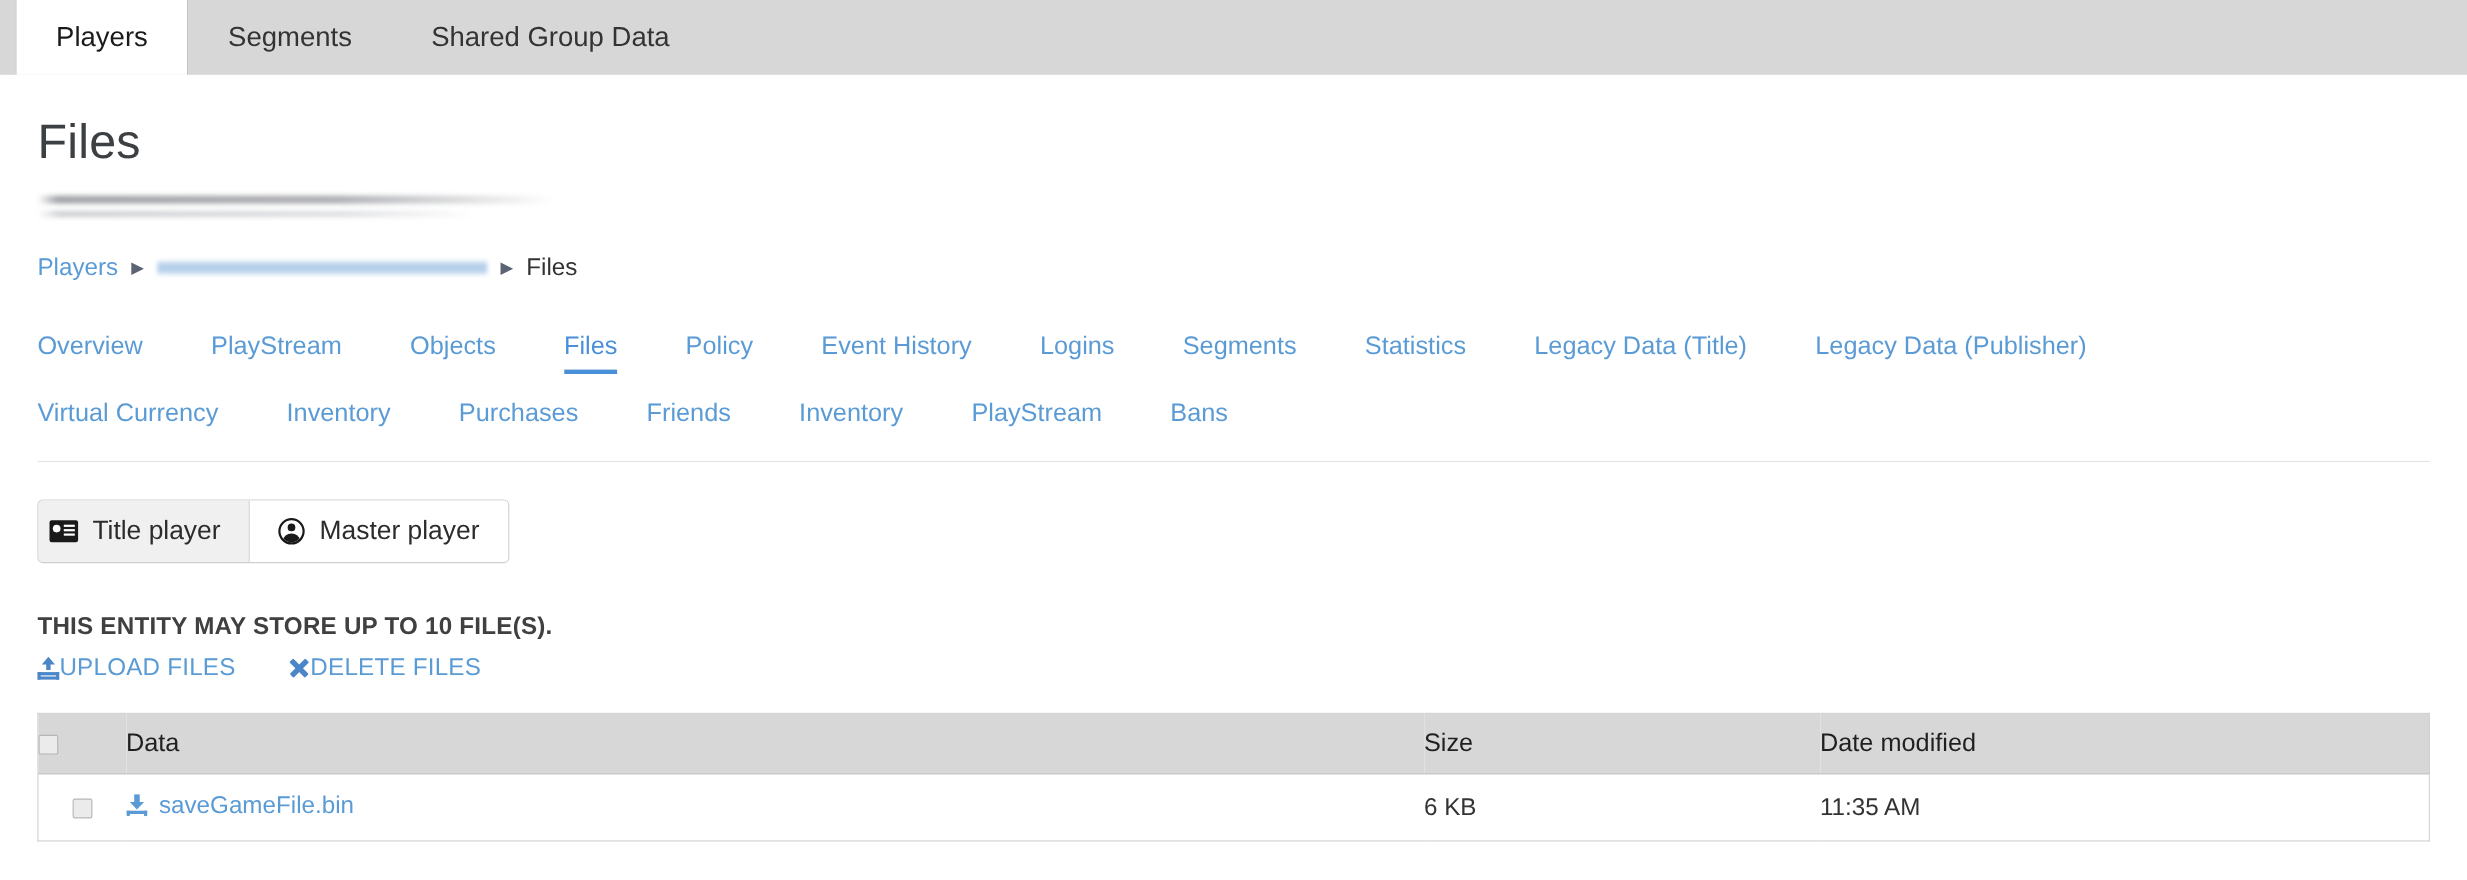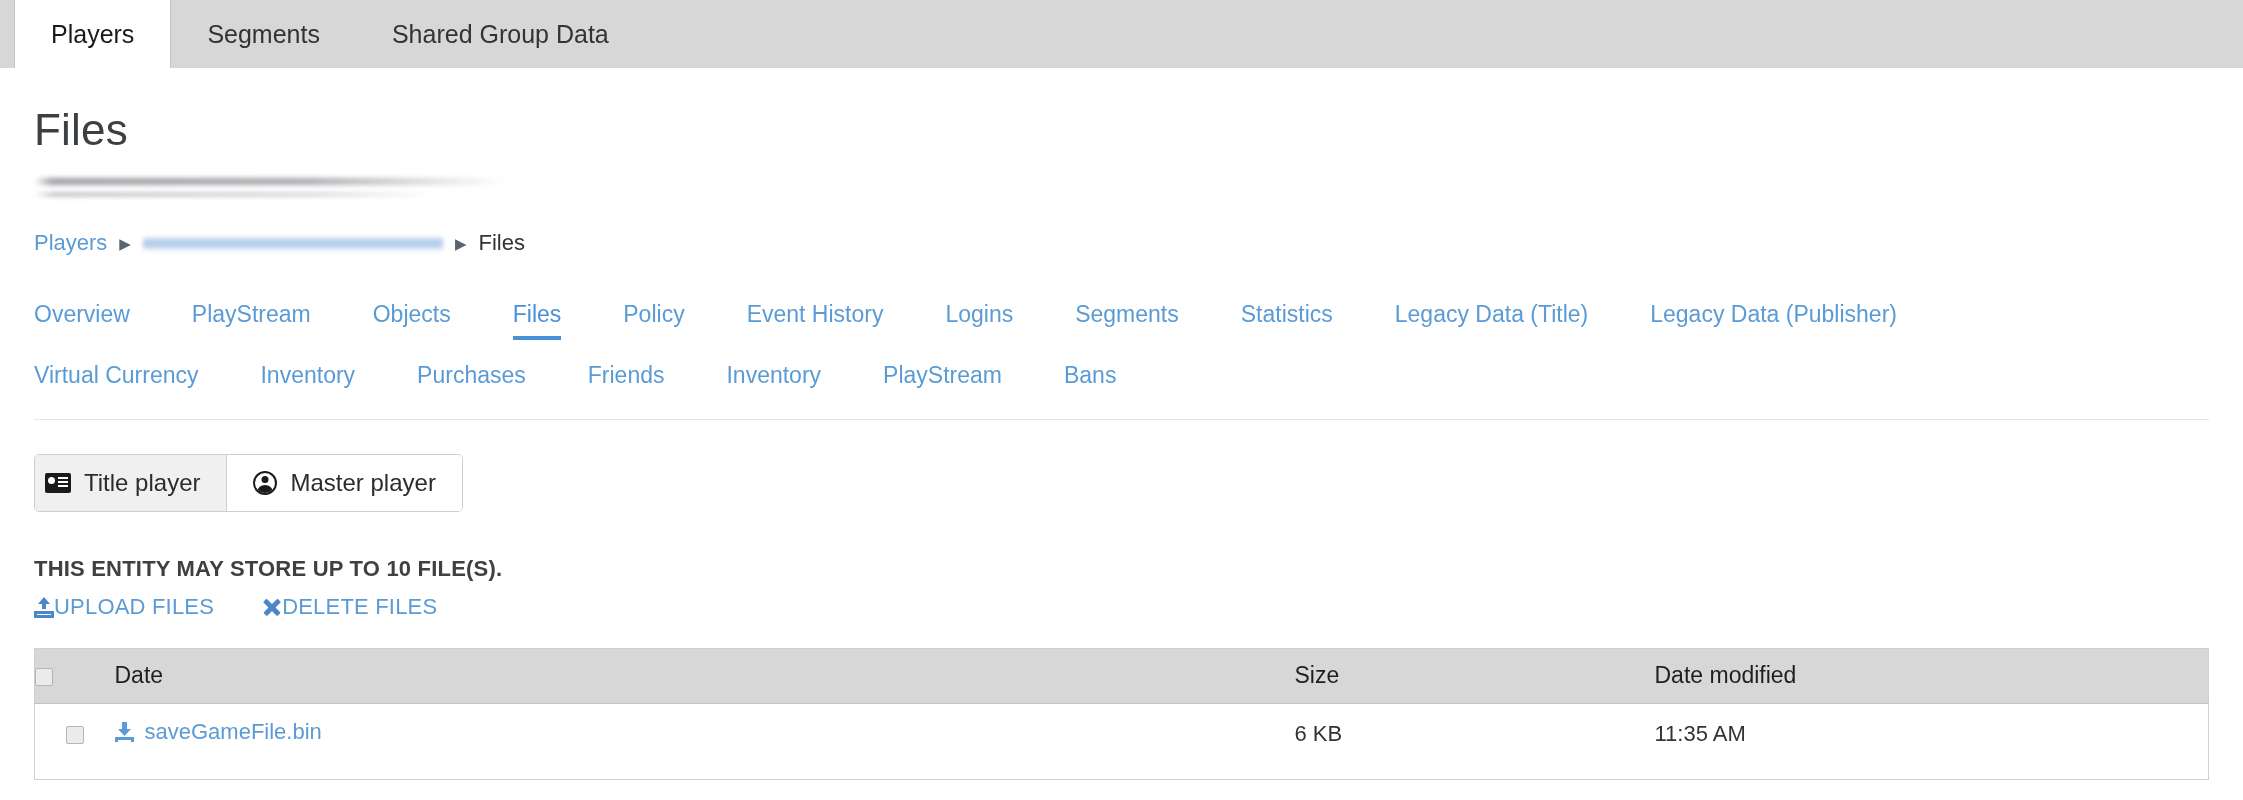--- a/index.html
+++ b/index.html
@@ -284,21 +284,21 @@
     text-align: left;
     font-size: 23px;
     font-weight: 400;
     color: #1f1f1f;
     padding: 13px 0 14px 0;
     border-bottom: 1px solid #c3c3c3;
   }
   .file-table tbody td {
     font-size: 22px;
     color: #333333;
-    padding: 15px 0 31px 0;
+    padding: 15px 0 16px 0;
     background: #ffffff;
     vertical-align: middle;
   }
   .col-check { width: 80px; padding-left: 0 !important; text-align: center; }
   .col-name  { width: 1180px; }
   .col-size  { width: 360px; }
   .col-date  { width: auto; }
 
   .chk {
     width: 18px; height: 18px;
@@ -407,21 +407,21 @@
     </a>
   </div>
 
   
   <table class="file-table">
     <thead>
       <tr>
         <th class="col-check">
           <span class="chk"></span>
         </th>
-        <th class="col-name">Date</th>
+        <th class="col-name">Data</th>
         <th class="col-size">Size</th>
         <th class="col-date">Date modified</th>
       </tr>
     </thead>
     <tbody>
       <tr>
         <td class="col-check">
           <span class="chk"></span>
         </td>
         <td class="col-name">

